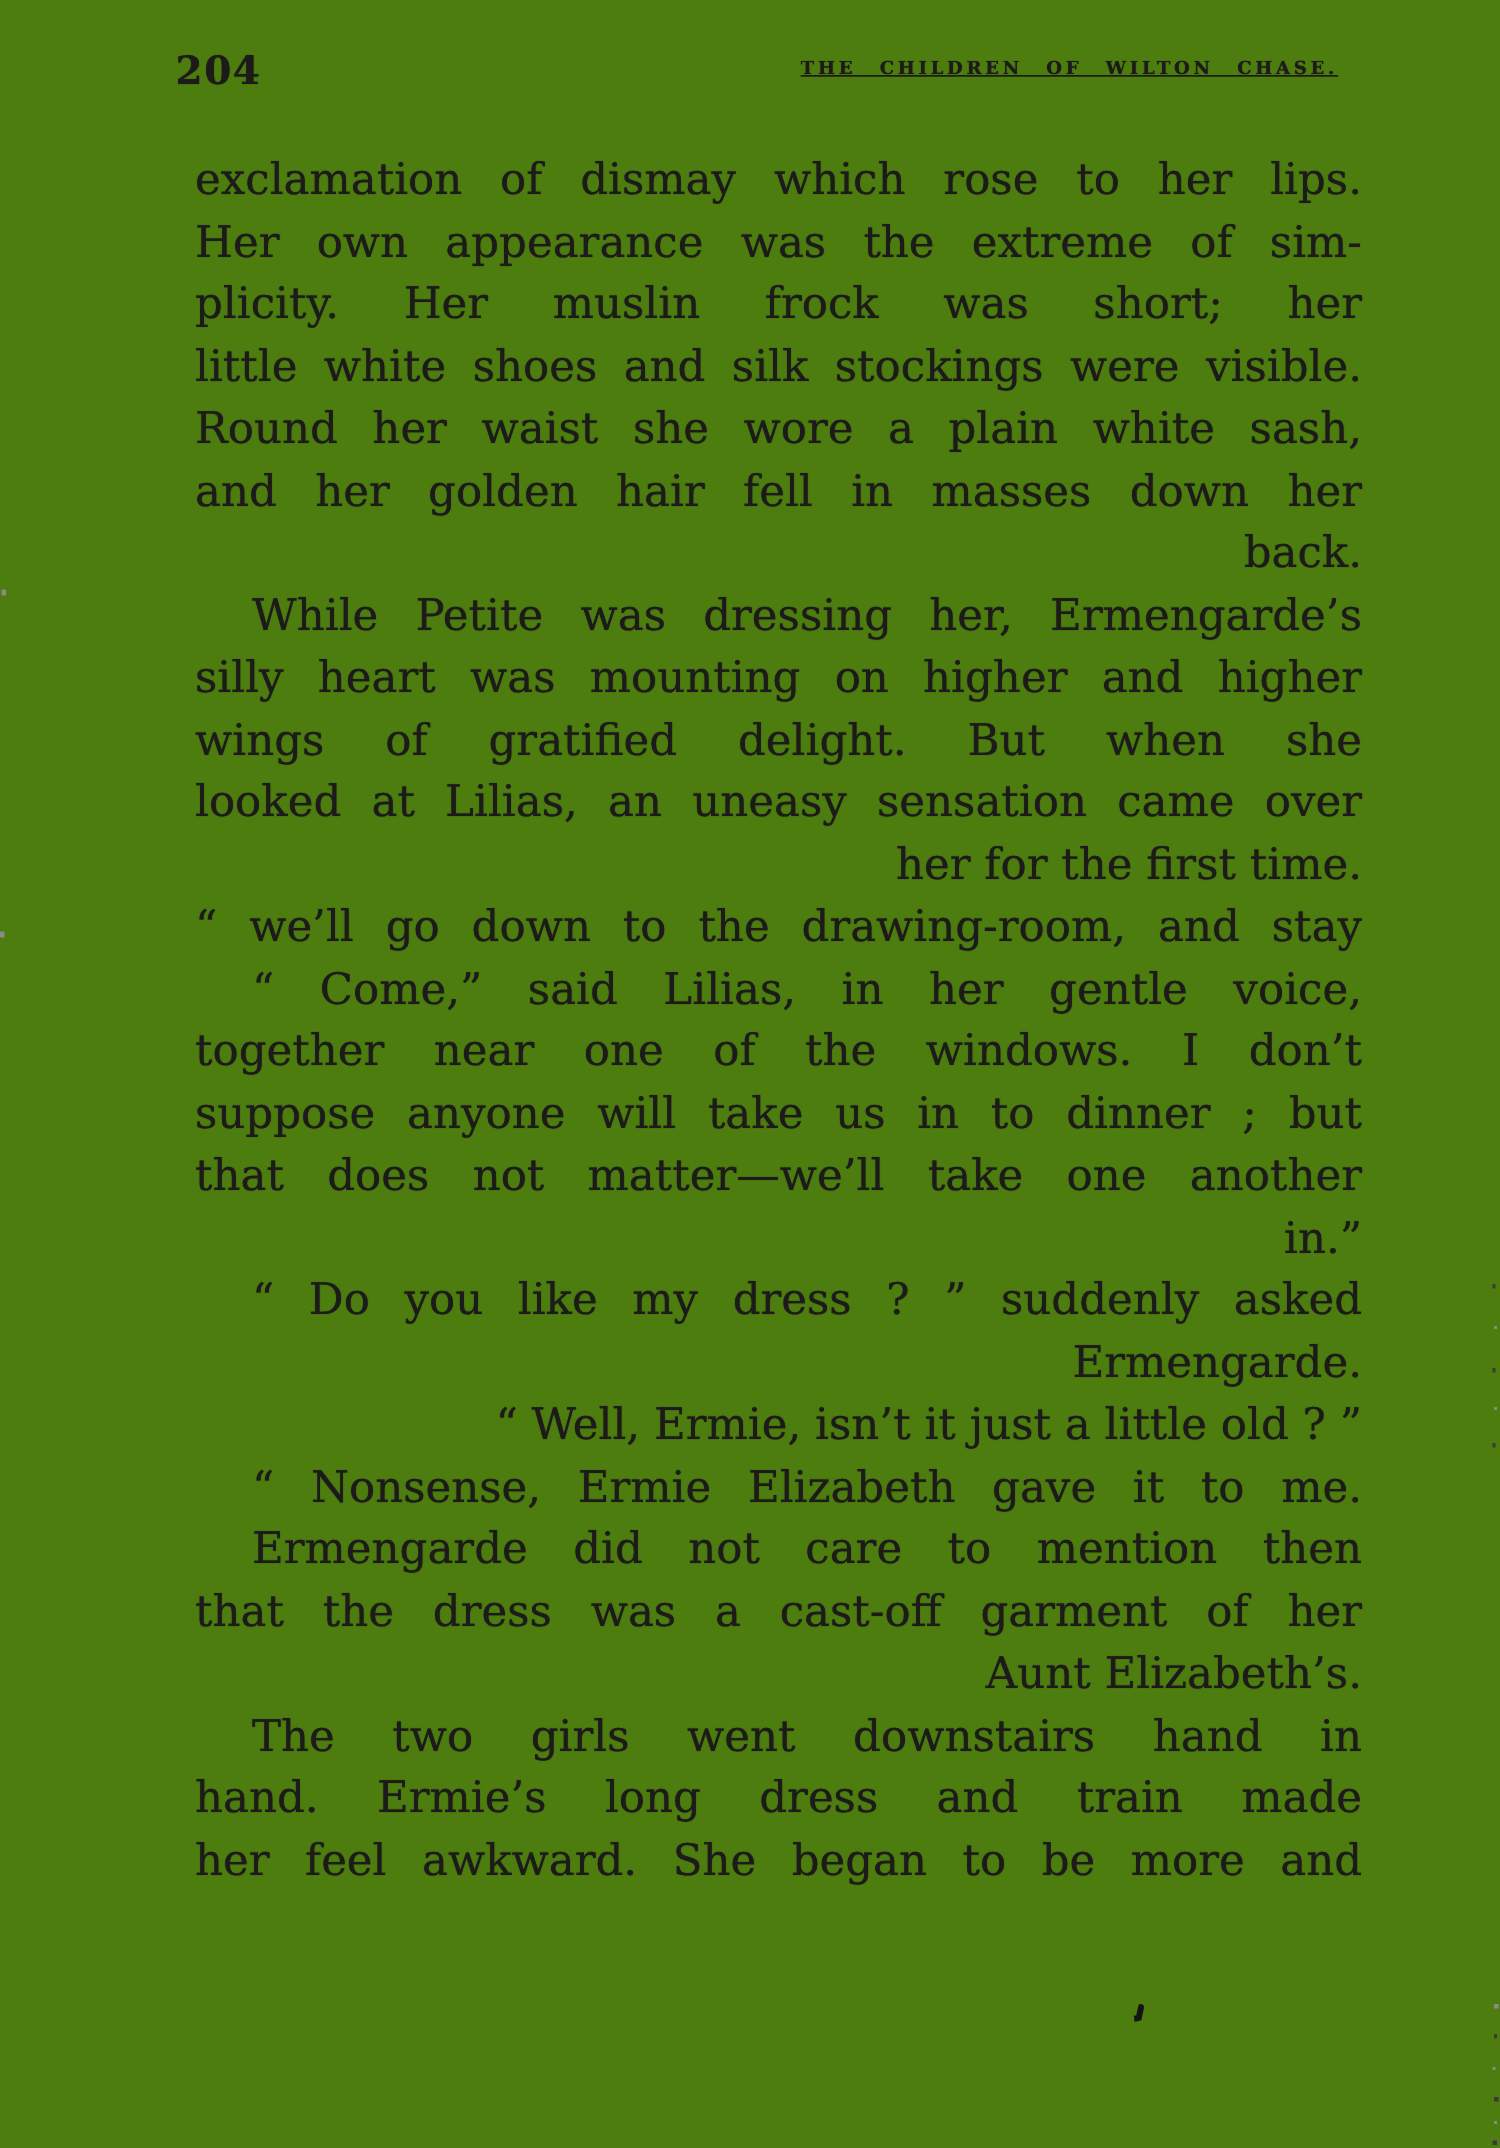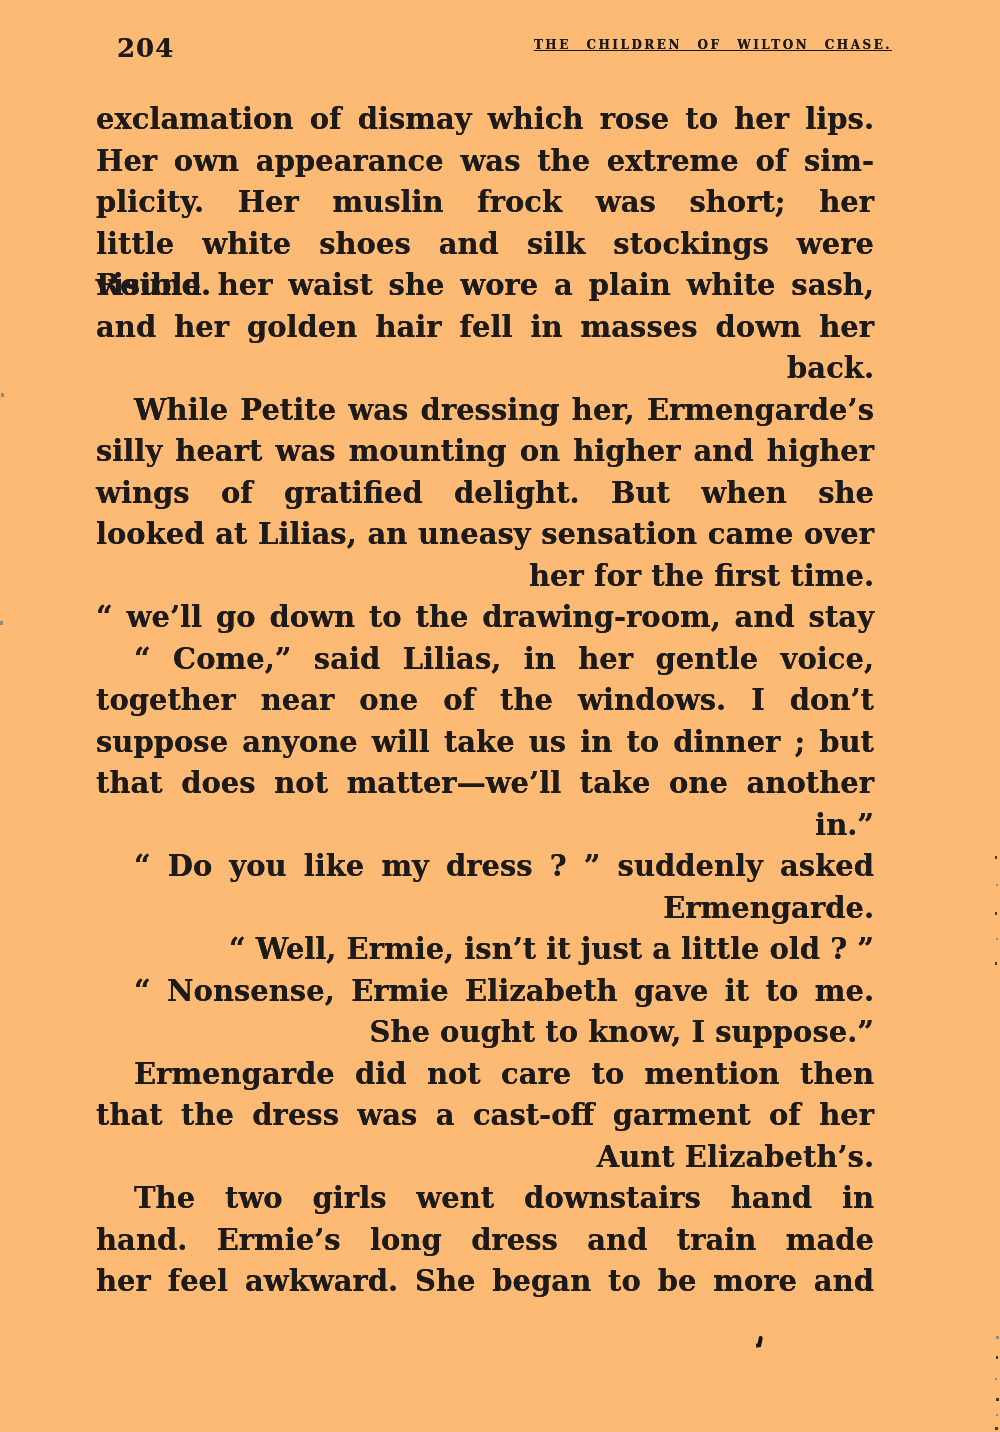--- a/index.html
+++ b/index.html
@@ -17,21 +17,21 @@
     position:absolute; left:5px; top:2px;
     font-size:26px; font-weight:700; letter-spacing:1px;
   }
   .running-title {
     text-align:right; padding-top:7px;
     font-size:12px; font-weight:700;
     letter-spacing:2.5px; word-spacing:9px;
     white-space:nowrap;
     text-decoration:underline;
   }
-  .textblock { position:absolute; left:96px; top:99px; width:778px;font-weight:bold; }
+  .textblock { position:absolute; left:130px; top:99px; width:778px; }
   .line {
     font-size:29px; line-height:41.5px; height:41.5px;
     white-space:normal; text-align:right;
   }
   .line.just { text-align:justify; text-align-last:justify; }
   .line.ind  { padding-left:38px; }
   .ink-mark {
     position:absolute; left:758px; top:1336px;
     width:4px; height:11px; background:#141414;
     border-radius:2px 3px 1px 2px; transform:rotate(12deg);
@@ -40,21 +40,21 @@
     content:""; position:absolute; left:-1px; top:8px;
     width:3px; height:4px; background:#141414;
     transform:rotate(-20deg);
   }
   .speck { position:absolute; background:#3a3a3a; }
   .speck.faint { background:#8a8a88; }
 </style>
 </head>
 <body>
 
-<div class="page" style="background: #fdba74; color: rgb(28, 27, 26);">
+<div class="page" style="background: #4d7c0f; color: rgb(28, 27, 26);">
 
   <div class="header">
     <span class="pagenum">204</span>
     <div class="running-title">THE CHILDREN OF WILTON CHASE.</div>
   </div>
 
   <div class="textblock">
       <div class="line just">exclamation of dismay which rose to her lips.</div>
       <div class="line just">Her own appearance was the extreme of sim-</div>
       <div class="line just">plicity. Her muslin frock was short; her</div>
@@ -70,21 +70,20 @@
       <div class="line just">“ we’ll go down to the drawing-room, and stay</div>
       <div class="line just ind">“ Come,” said Lilias, in her gentle voice,</div>
       <div class="line just">together near one of the windows. I don’t</div>
       <div class="line just">suppose anyone will take us in to dinner ; but</div>
       <div class="line just">that does not matter—we’ll take one another</div>
       <div class="line">in.”</div>
       <div class="line just ind">“ Do you like my dress ? ” suddenly asked</div>
       <div class="line">Ermengarde.</div>
       <div class="line ind">“ Well, Ermie, isn’t it just a little old ? ”</div>
       <div class="line just ind">“ Nonsense, Ermie Elizabeth gave it to me.</div>
-      <div class="line">She ought to know, I suppose.”</div>
       <div class="line just ind">Ermengarde did not care to mention then</div>
       <div class="line just">that the dress was a cast-off garment of her</div>
       <div class="line">Aunt Elizabeth’s.</div>
       <div class="line just ind">The two girls went downstairs hand in</div>
       <div class="line just">hand. Ermie’s long dress and train made</div>
       <div class="line just">her feel awkward. She began to be more and</div>
     </div>
 
   <div class="ink-mark"></div>
 

